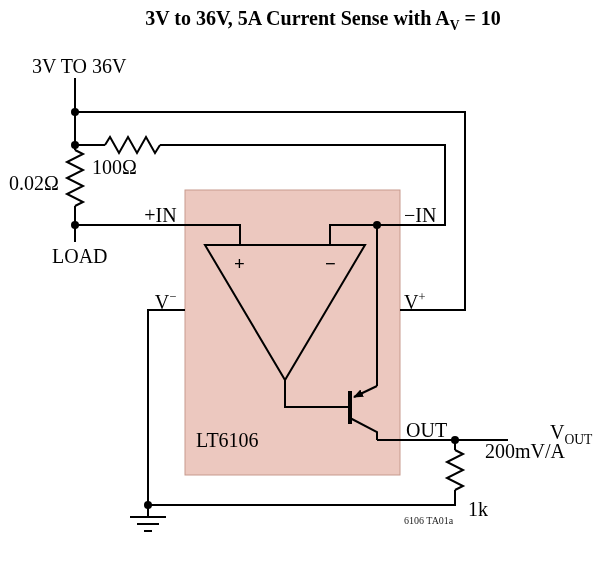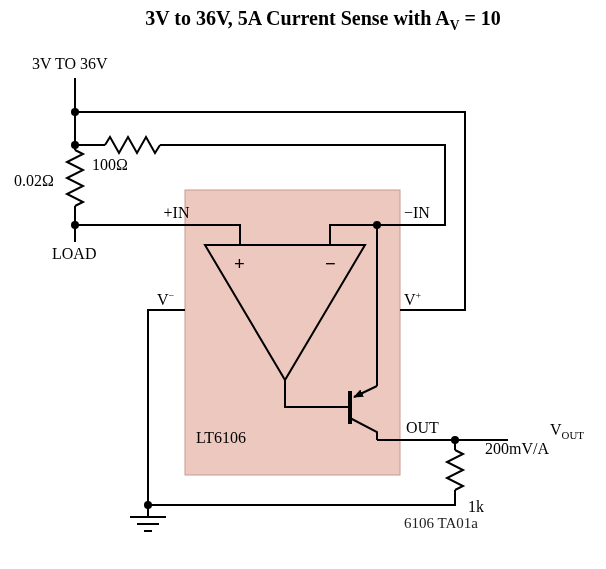--- a/index.html
+++ b/index.html
@@ -18,35 +18,35 @@
     position: absolute;
     top: 7px; left: 0; width: 100%;
     text-align: center;
     font-size: 20px;
     font-weight: bold;
     white-space: nowrap;
   }
   .title sub { font-size: 0.68em; }
   .label {
     position: absolute;
-    font-size: 16px;
+    font-size: 20px;
     line-height: 1.05;
     white-space: nowrap;
   }
   .label sup { font-size: 0.62em; }
   .label sub { font-size: 0.68em; }
   .opamp-sign {
     position: absolute;
     font-size: 19px;
     font-weight: bold;
     line-height: 1;
   }
   .fig-ref {
     position: absolute;
-    font-size: 15px;
+    font-size: 10px;
     color: #222;
     white-space: nowrap;
   }
   .right { text-align: center; }
 </style>
 </head>
 <body>
 
 <div id="stage">
 
@@ -108,21 +108,21 @@
   <div class="title"><span>3V to 36V, 5A Current Sense with A</span><sub>V</sub><span> = 10</span></div>
 
   <div class="label" style="left:32px; top:56px;">3V TO 36V</div>
 
   <div class="label right" style="left:6px; top:173px; width:56px;">0.02Ω</div>
 
   <div class="label" style="left:92px; top:157px;">100Ω</div>
 
   <div class="label" style="left:52px; top:246px;">LOAD</div>
 
-  <div class="label right" style="left:156px; top:205px; width:41px;">+IN</div>
+  <div class="label right" style="left:140px; top:205px; width:41px;">+IN</div>
 
   <div class="label" style="left:404px; top:205px;">−IN</div>
 
   <div class="label right" style="left:150px; top:291px; width:31px;"><span>V</span><sup>−</sup></div>
 
   <div class="label" style="left:404px; top:291px;"><span>V</span><sup>+</sup></div>
 
   <div class="label" style="left:406px; top:420px;">OUT</div>
 
   <div class="label" style="left:196px; top:430px;">LT6106</div>

